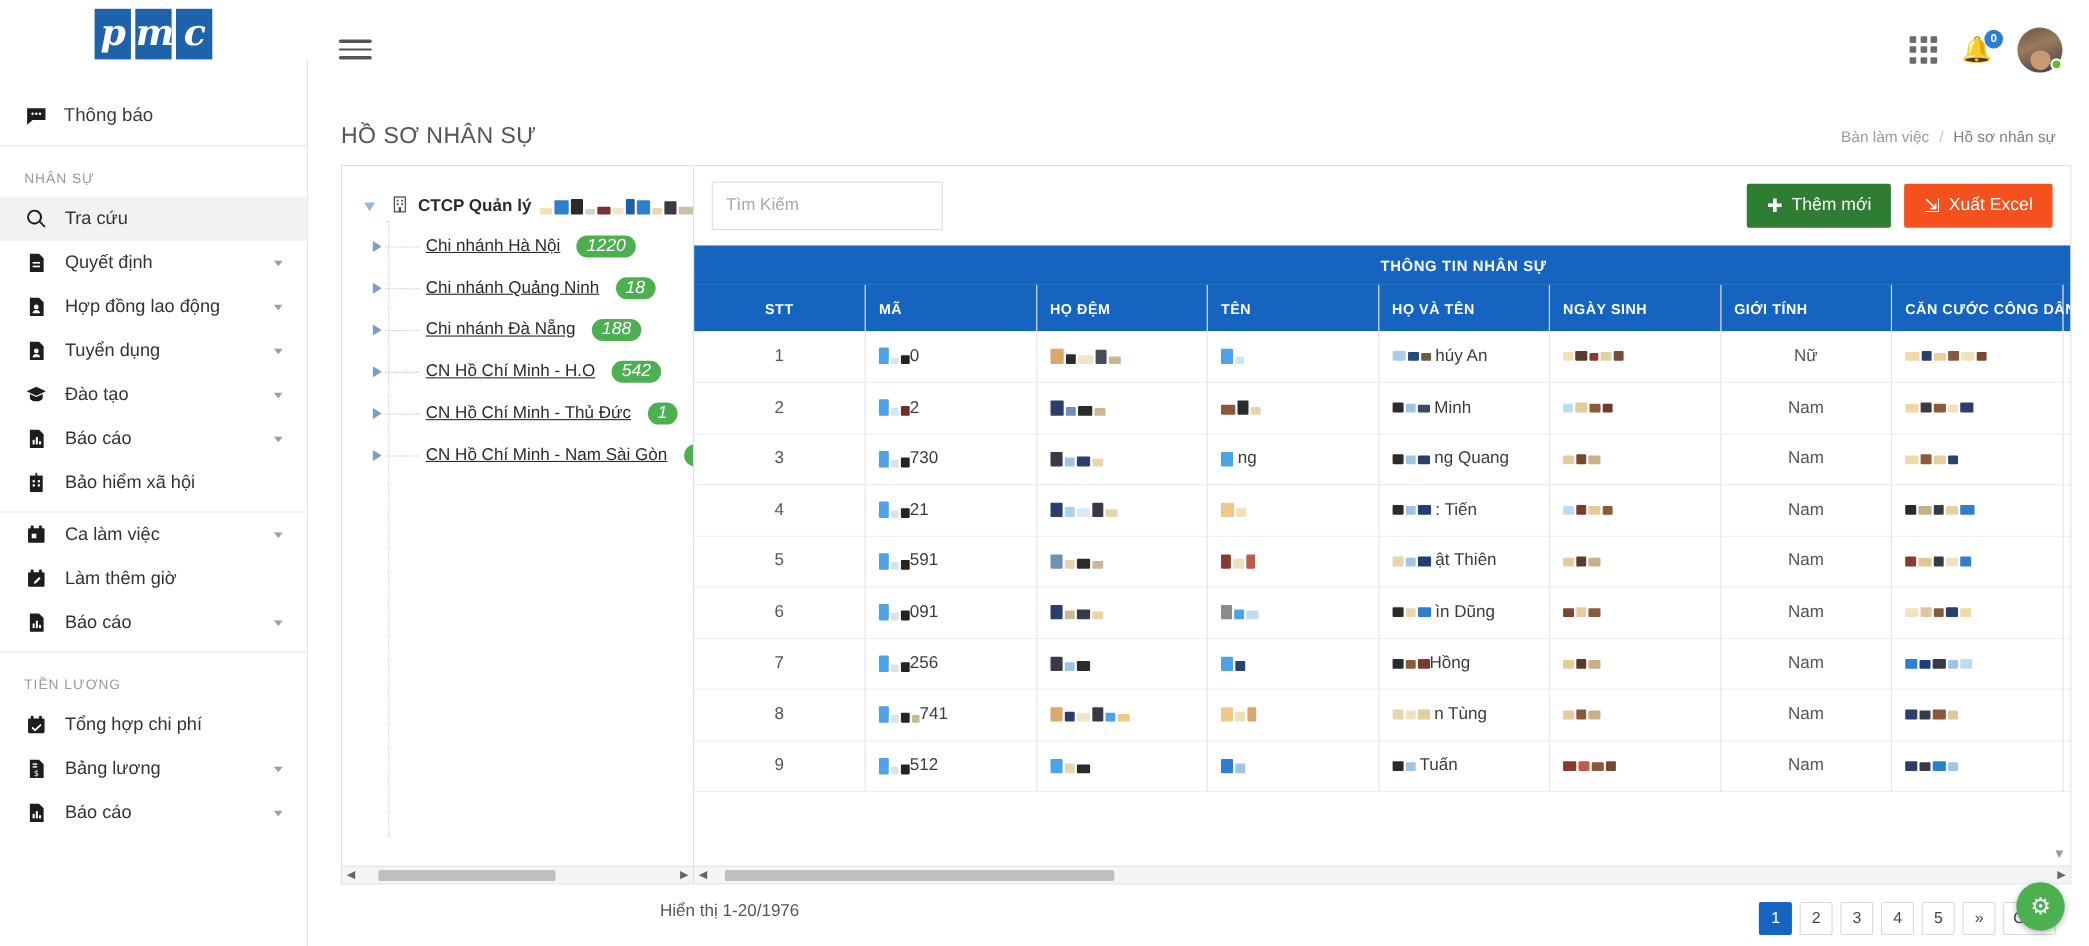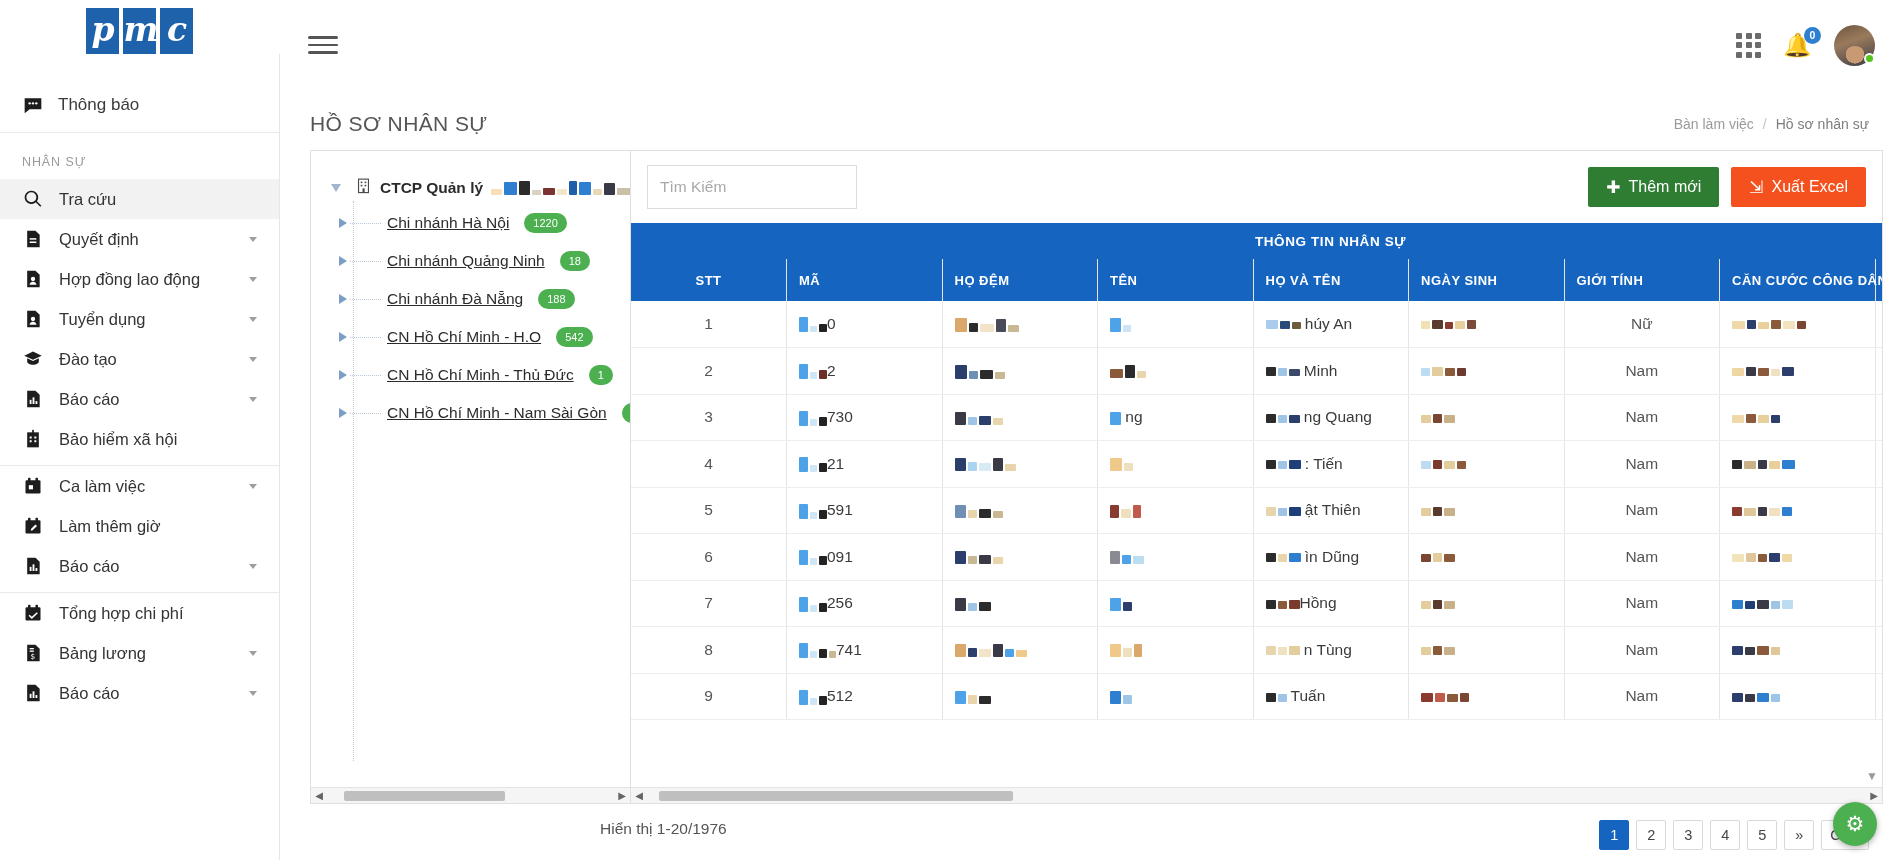--- a/index.html
+++ b/index.html
@@ -117,22 +117,22 @@
   .tree-children { margin-top: 6px; }
   .tree-node {
     display: flex; align-items: center; gap: 6px; padding: 9px 0 9px 14px;
     white-space: nowrap; cursor: pointer; position: relative;
   }
   .tree-node .indent { width: 56px; flex: 0 0 56px; display: flex; align-items: center; }
   .tree-node .tw-arrow { margin-left: 14px; }
   .dots { flex: 1; border-top: 1px dotted #b9c9d8; margin-left: 3px; }
   .node-lbl { font-size: 15.5px; color: #2b2b2b; text-decoration: underline; }
   .badge-green {
-    background: #4caf50; color: #fff; border-radius: 11px; font-size: 11px;
-    padding: 2px 9px; margin-left: 9px; line-height: 16px; min-width: 22px; text-align: center;
+    background: #4caf50; color: #fff; border-radius: 11px; font-size: 16px;
+    padding: 2px 9px; margin-left: 9px; line-height: 16px; min-width: 22px; text-align: center; font-style: italic;
   }
   .vline { position: absolute; left: 42px; top: 50px; bottom: 26px; width: 1px; border-left: 1px dotted #b9c9d8; }
 
   
   .redact { display: inline-flex; gap: 2px; vertical-align: middle; align-items: flex-end; }
   .redact i { display: block; border-radius: 1px; }
 
   
   .hscroll { height: 16px; background: #f5f5f5; border-top: 1px solid #e3e3e3; display: flex; align-items: center; position: relative; }
   .hscroll .arrow { width: 16px; text-align: center; font-size: 10px; color: #666; }
@@ -385,20 +385,21 @@
               <rect x="11.5" y="10" width="2.2" height="8" fill="#fff"></rect>
               <rect x="15" y="14.5" width="2.2" height="3.5" fill="#fff"></rect>
             </svg>
         </span>
         <span class="sb-lbl">Báo cáo</span>
         <span class="caret"></span>
       </div>
 
       <div class="sb-divider"></div>
 
+      <div class="sb-group-title">TIỀN LƯƠNG</div>
 
       <div class="sb-item">
         <span class="sb-ico">
           <svg viewBox="0 0 24 24">
               <rect x="3" y="5" width="18" height="16" rx="1.5"></rect>
               <rect x="6" y="2" width="3" height="5" rx="1"></rect>
               <rect x="15" y="2" width="3" height="5" rx="1"></rect>
               <path d="M8 14l2.6 2.6L16.5 11l1.3 1.4-7.2 6.7L6.7 15.4z" fill="#fff"></path>
             </svg>
         </span>

